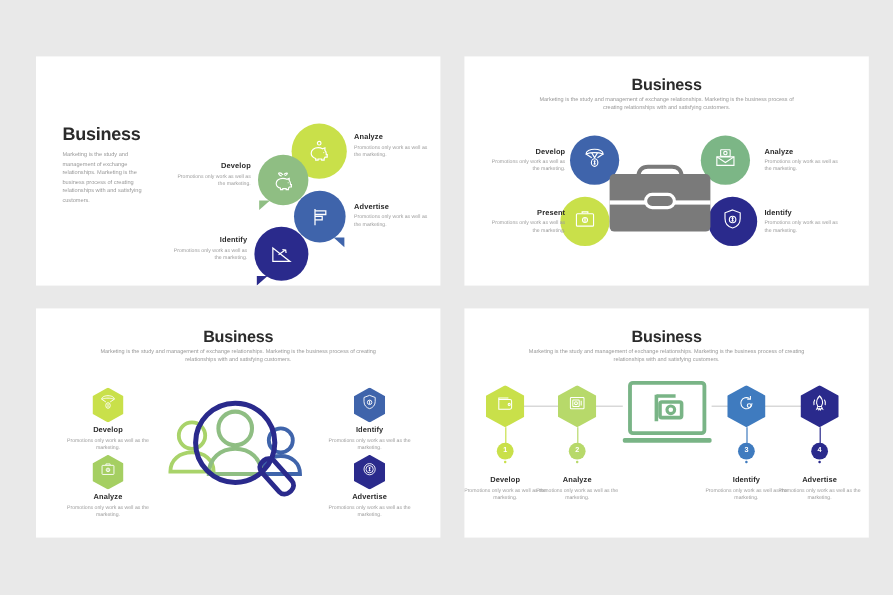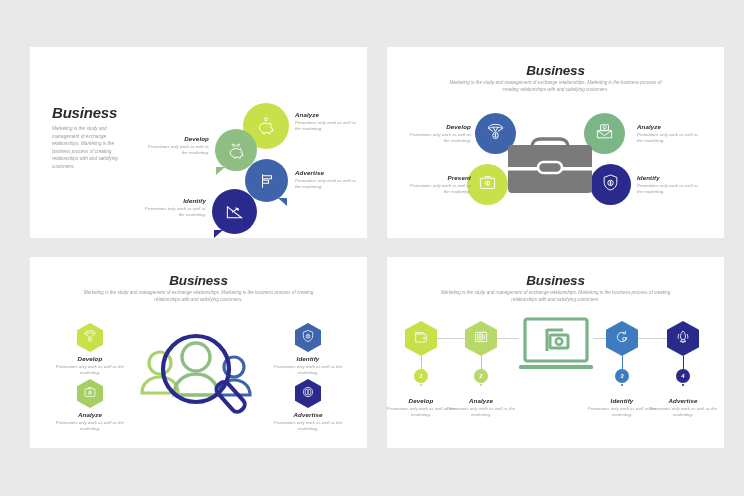--- a/index.html
+++ b/index.html
@@ -11,21 +11,20 @@
   }
   .deck{
     position:relative;
     width:744px;height:496px;
     box-sizing:border-box;
   }
   .slide{
     position:absolute;
     background:#ffffff;
     overflow:hidden;
-    font-style:italic;
   }
   #slide1{left:30px;top:47px;width:337px;height:191px;}
   #slide2{left:387px;top:47px;width:337px;height:191px;}
   #slide3{left:30px;top:257px;width:337px;height:191px;}
   #slide4{left:387px;top:257px;width:337px;height:191px;}
 
   .ttl{
     font-weight:bold;
     color:#2b2b2b;
     letter-spacing:-0.2px;

